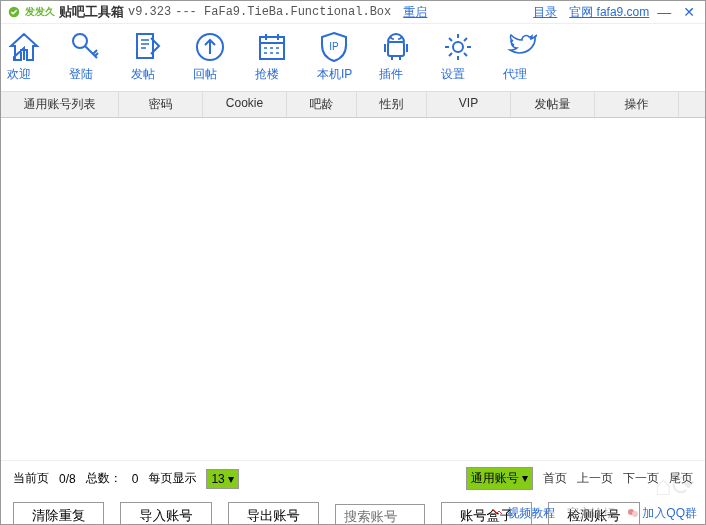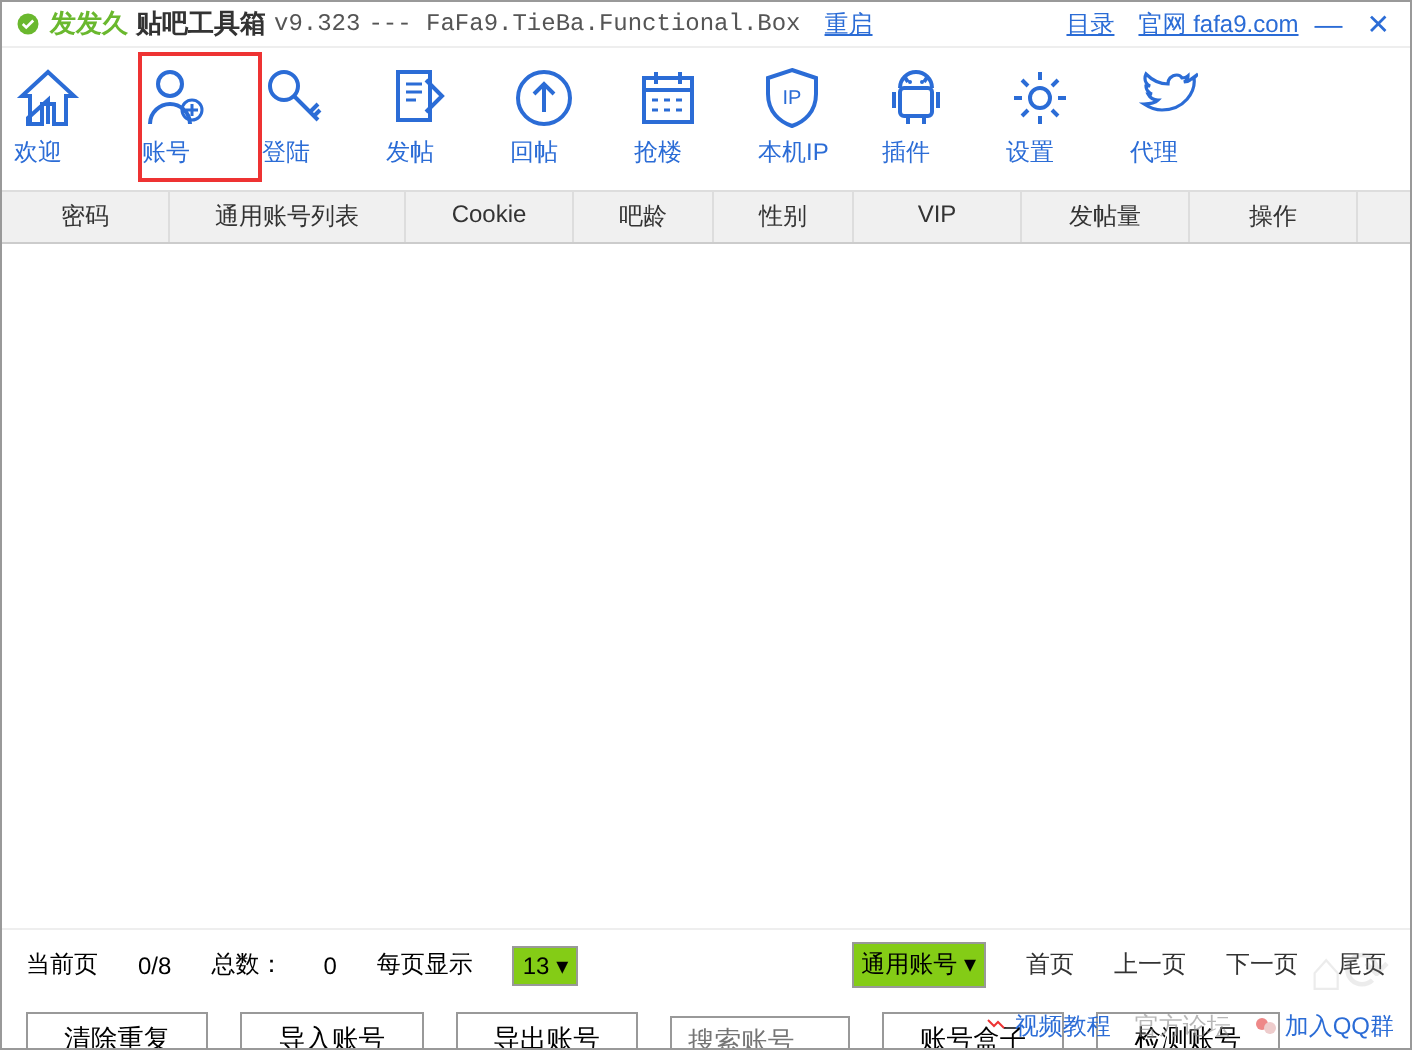--- a/index.html
+++ b/index.html
@@ -14,21 +14,21 @@
   overflow: hidden;
 }
 .titlebar {
   display: flex;
   align-items: center;
   padding: 2px 6px;
   background: #fff;
   border-bottom: 1px solid #eee;
   gap: 4px;
 }
-.titlebar .logo { color: #6ab82e; font-weight: bold; font-size: 13px; }
+.titlebar .logo { color: #6ab82e; font-weight: bold; font-size: 10px; }
 .titlebar .title { font-weight: bold; color: #333; font-size: 13px; }
 .titlebar .sub { color: #555; font-size: 12px; font-family: "Courier New", monospace; }
 .titlebar .link { color: #2b6cd6; text-decoration: underline; cursor: pointer; margin-left: 8px; }
 .titlebar .spacer { flex: 1; }
 .titlebar .win-btn { color: #2b6cd6; cursor: pointer; padding: 0 4px; font-size: 14px; }
 
 .toolbar {
   display: flex;
   padding: 2px 6px 4px;
 }
@@ -61,21 +61,21 @@
 
 .listarea {
   height: 342px;
   background: #fff;
 }
 
 .status {
   display: flex;
   align-items: center;
   padding: 6px 12px;
-  gap: 20px;
+  gap: 10px;
   border-top: 1px solid #eee;
   text-align: right;
 }
 .status .select-wrap, .status input[type=text] {
   border: 1px solid #999;
   padding: 2px 4px;
   background: #84cc16;
 }
 .status .spacer2 { flex: 1; }
 .status .navbtn { color: #333; cursor: pointer; }
@@ -144,29 +144,20 @@
   <span class="win-btn">✕</span>
 </div>
 
 <div class="toolbar">
     <div class="tool">
       <svg viewBox="0 0 34 34">
         <path d="M17 30V18l-10 9v3h3M17 4L4 16h4v14h6V20h6v10h6V16h4z" fill="none" stroke="#2b6cd6" stroke-width="2"></path>
       </svg>
       <span class="lbl">欢迎</span>
     </div>
-    <div class="tool highlighted">
-      <svg viewBox="0 0 34 34">
-        <circle cx="14" cy="10" r="6" fill="none" stroke="#2b6cd6" stroke-width="2"></circle>
-        <path d="M4 30c0-6 5-10 10-10s10 4 10 10" fill="none" stroke="#2b6cd6" stroke-width="2"></path>
-        <circle cx="25" cy="23" r="5" fill="none" stroke="#2b6cd6" stroke-width="1.5"></circle>
-        <path d="M25 20v6M22 23h6" stroke="#2b6cd6" stroke-width="1.5"></path>
-      </svg>
-      <span class="lbl">账号</span>
-    </div>
     <div class="tool">
       <svg viewBox="0 0 34 34">
         <circle cx="11" cy="11" r="7" fill="none" stroke="#2b6cd6" stroke-width="2"></circle>
         <path d="M16 16l12 12M24 24l4-4M26 26l3-3" stroke="#2b6cd6" stroke-width="2" fill="none"></path>
       </svg>
       <span class="lbl">登陆</span>
     </div>
     <div class="tool">
       <svg viewBox="0 0 34 34">
         <path d="M6 4h16v24H6z" fill="none" stroke="#2b6cd6" stroke-width="2"></path>
@@ -216,22 +207,22 @@
     </div>
     <div class="tool">
       <svg viewBox="0 0 34 34">
         <path d="M30 8c-1 1-3 1-3 1 2-1 2-3 2-3-1 1-3 1-3 1-1-2-4-2-6 0-1 1-1 3-1 3-5 0-9-3-11-5 0 0-2 4 2 6-1 0-2 0-2 0 0 3 3 4 3 4-1 0-2 0-2 0 1 2 3 3 5 3-2 2-5 2-7 2 3 2 6 3 9 3 11 0 17-9 16-16 1-1 2-2 2-2z" fill="none" stroke="#2b6cd6" stroke-width="1.6"></path>
       </svg>
       <span class="lbl">代理</span>
     </div>
   </div>
 
 <div class="cols">
+    <div class="col" style="width: 118px;">通用账号列表</div>
     <div class="col" style="width: 84px;">密码</div>
-    <div class="col" style="width: 118px;">通用账号列表</div>
     <div class="col" style="width: 84px;">Cookie</div>
     <div class="col" style="width: 70px;">吧龄</div>
     <div class="col" style="width: 70px;">性别</div>
     <div class="col" style="width: 84px;">VIP</div>
     <div class="col" style="width: 84px;">发帖量</div>
     <div class="col" style="width: 84px;">操作</div>
   </div>
 
 <div class="listarea"></div>
 

